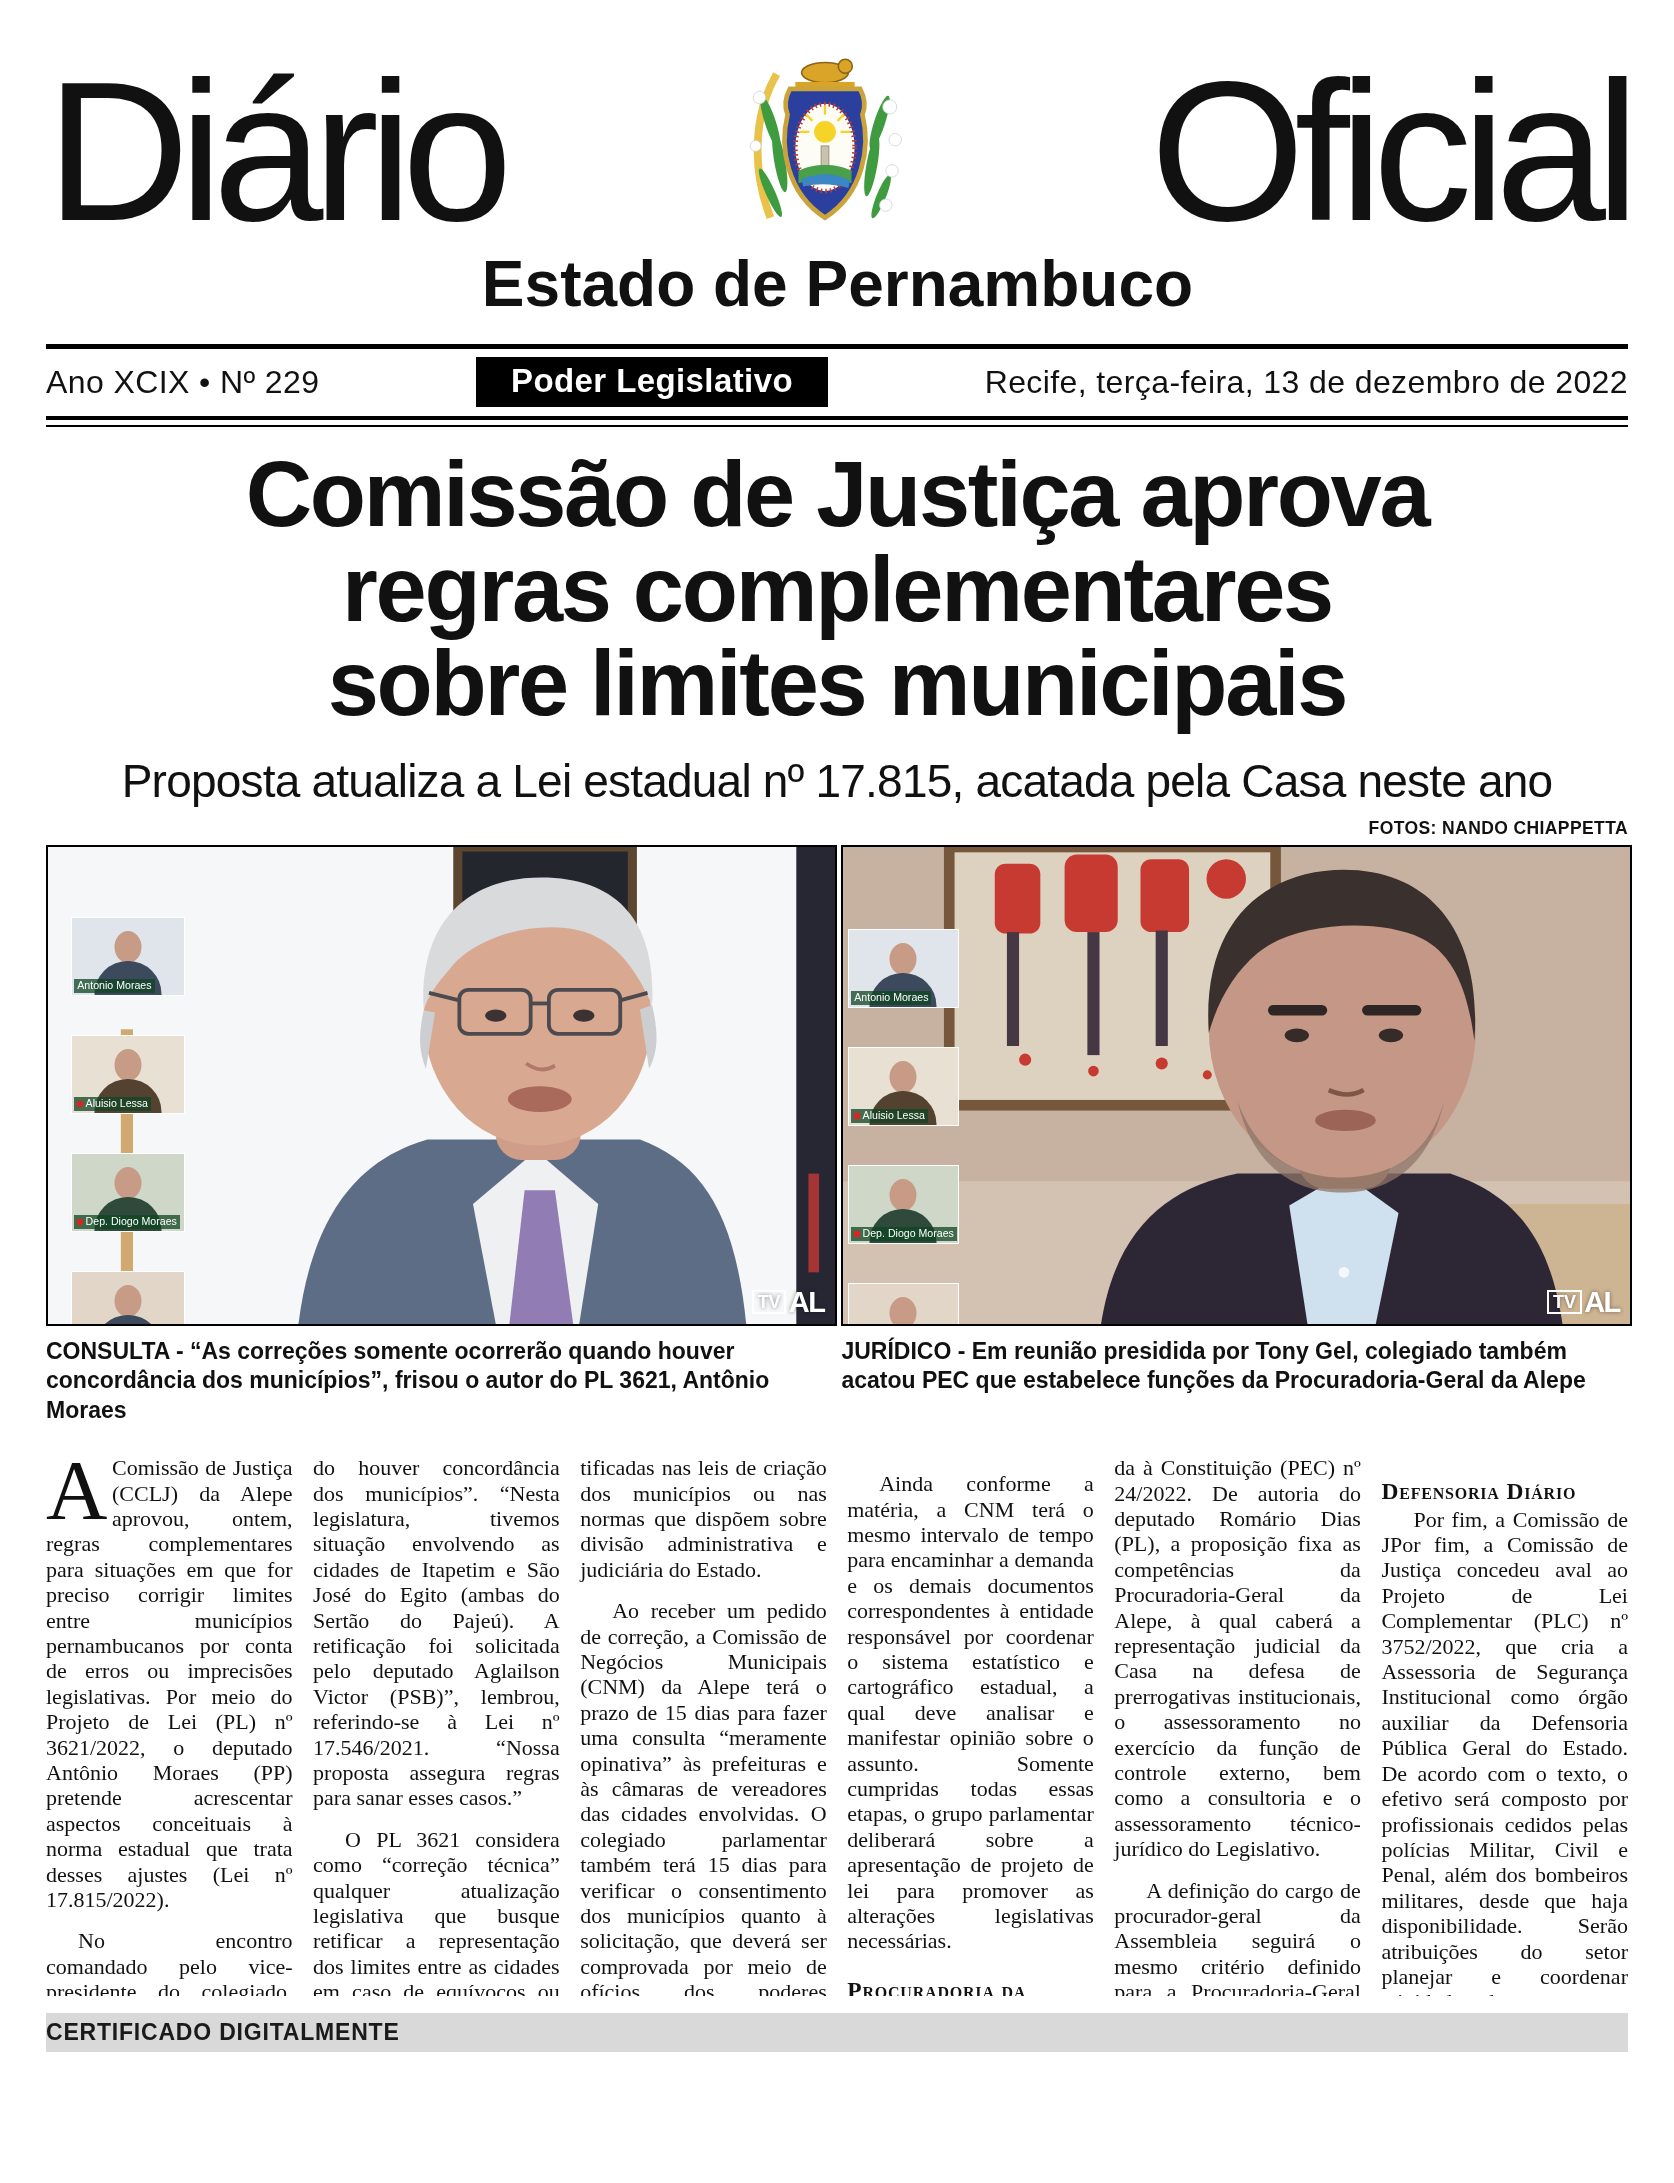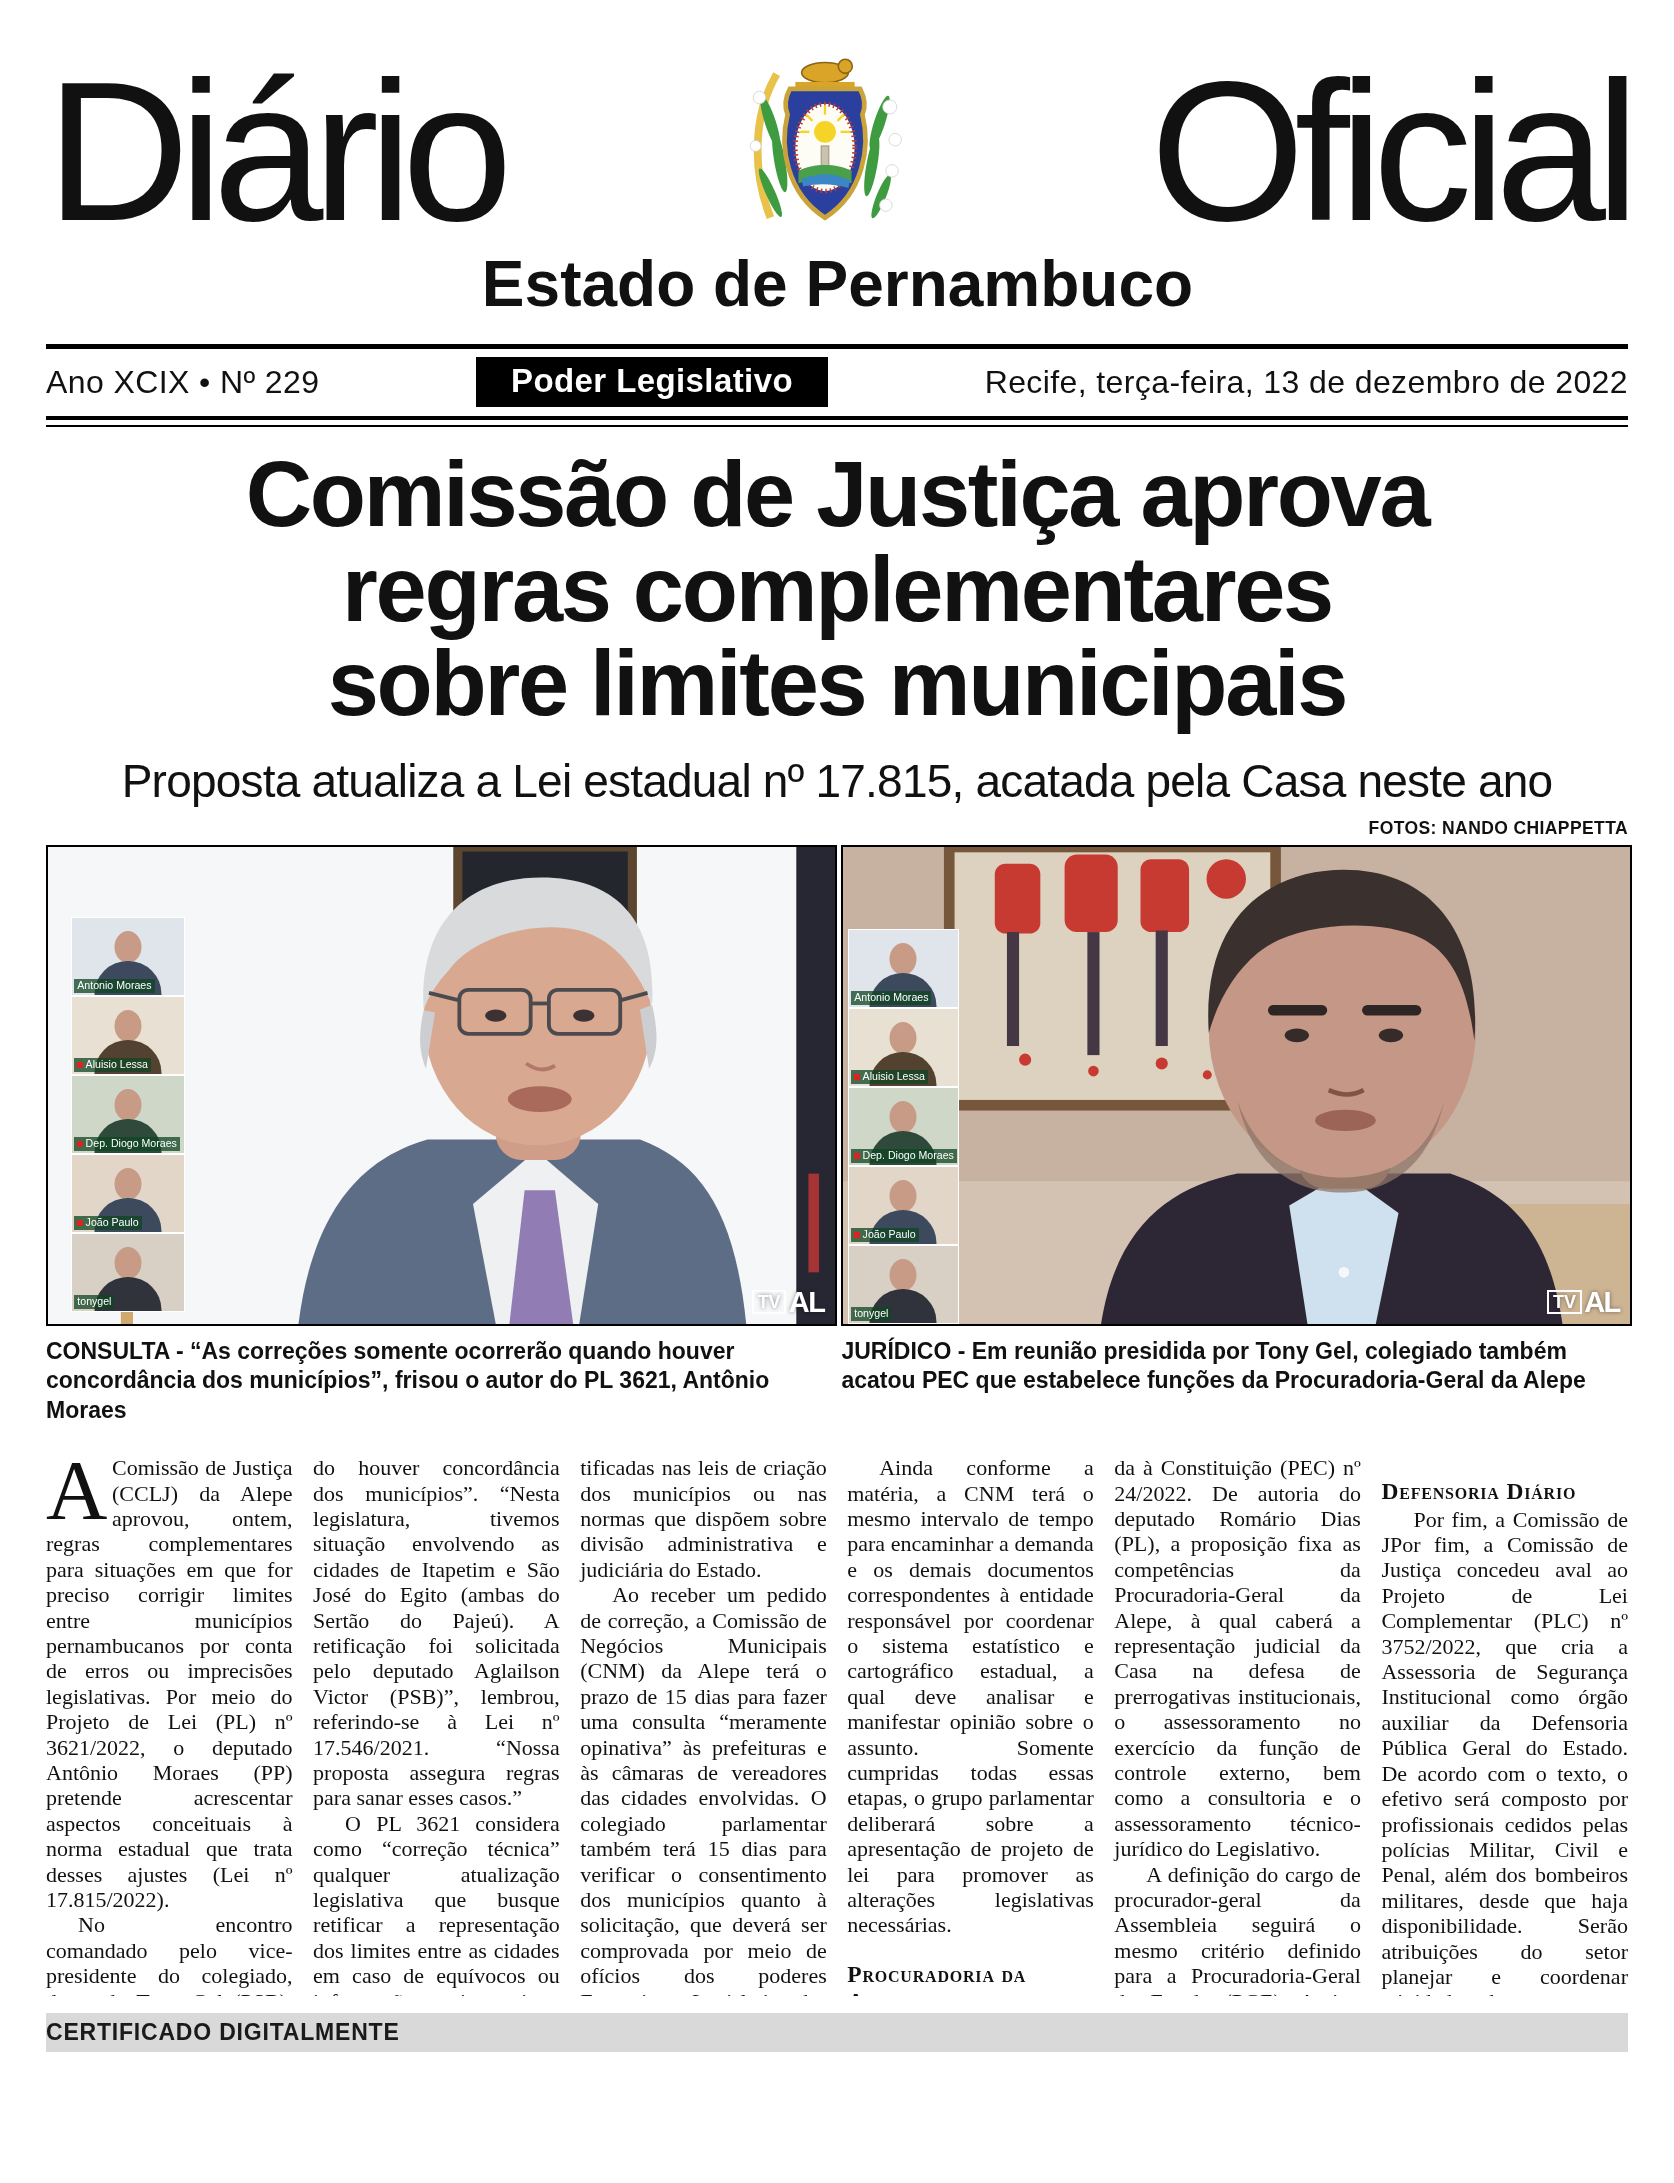--- a/index.html
+++ b/index.html
@@ -77,21 +77,21 @@
   }
   
   .photos{display:flex;gap:8.4px;margin-top:6px;}
   .photo-fig{margin:0;width:787px;}
   .photo-frame{
     position:relative;width:787px;height:477px;
     border:2.3px solid #000;
     overflow:hidden;background:#ddd;
   }
   .photo-frame svg.scene{position:absolute;left:0;top:0;width:100%;height:100%;}
-  .thumb-strip{position:absolute;display:flex;flex-direction:column;}
+  .thumb-strip{position:absolute;display:flex;flex-direction:column;gap:39px;}
   .thumb-strip.left-pos{left:23px;top:70px;width:114px;}
   .thumb-strip.right-pos{left:4.6px;top:82px;width:111px;}
   .thumb-cell{
     position:relative;height:77px;border:1.5px solid #fff;overflow:hidden;
     background:#dfe5ea;
   }
   .thumb-cell:nth-child(2){background:#e8e0d2;}
   .thumb-cell:nth-child(3){background:#cfd8c8;}
   .thumb-cell:nth-child(4){background:#e2d6c8;}
   .thumb-cell:nth-child(5){background:#d8d0c4;}
@@ -135,21 +135,21 @@
   .article{
     display:flex;gap:20.5px;
     margin-top:30px;height:541px;overflow:hidden;
     font-family:"Liberation Serif",serif;
   }
   .col{flex:1 1 0;min-width:0;}
   .bodypara{
     margin:0;font-size:22px;line-height:25.4px;
     text-align:justify;
   }
-  .bodypara.indent{text-indent:32px;}
+  .bodypara.indent{text-indent:32px;margin-top:16px;}
   .dropcap{
     float:left;
     font-size:85px;line-height:65px;
     padding:3px 4.6px 0 0;
     font-family:"Liberation Serif",serif;
   }
   .col-subhead{
     margin:23px 0 0 0;
     font-size:23.5px;line-height:27px;
     font-weight:700;

